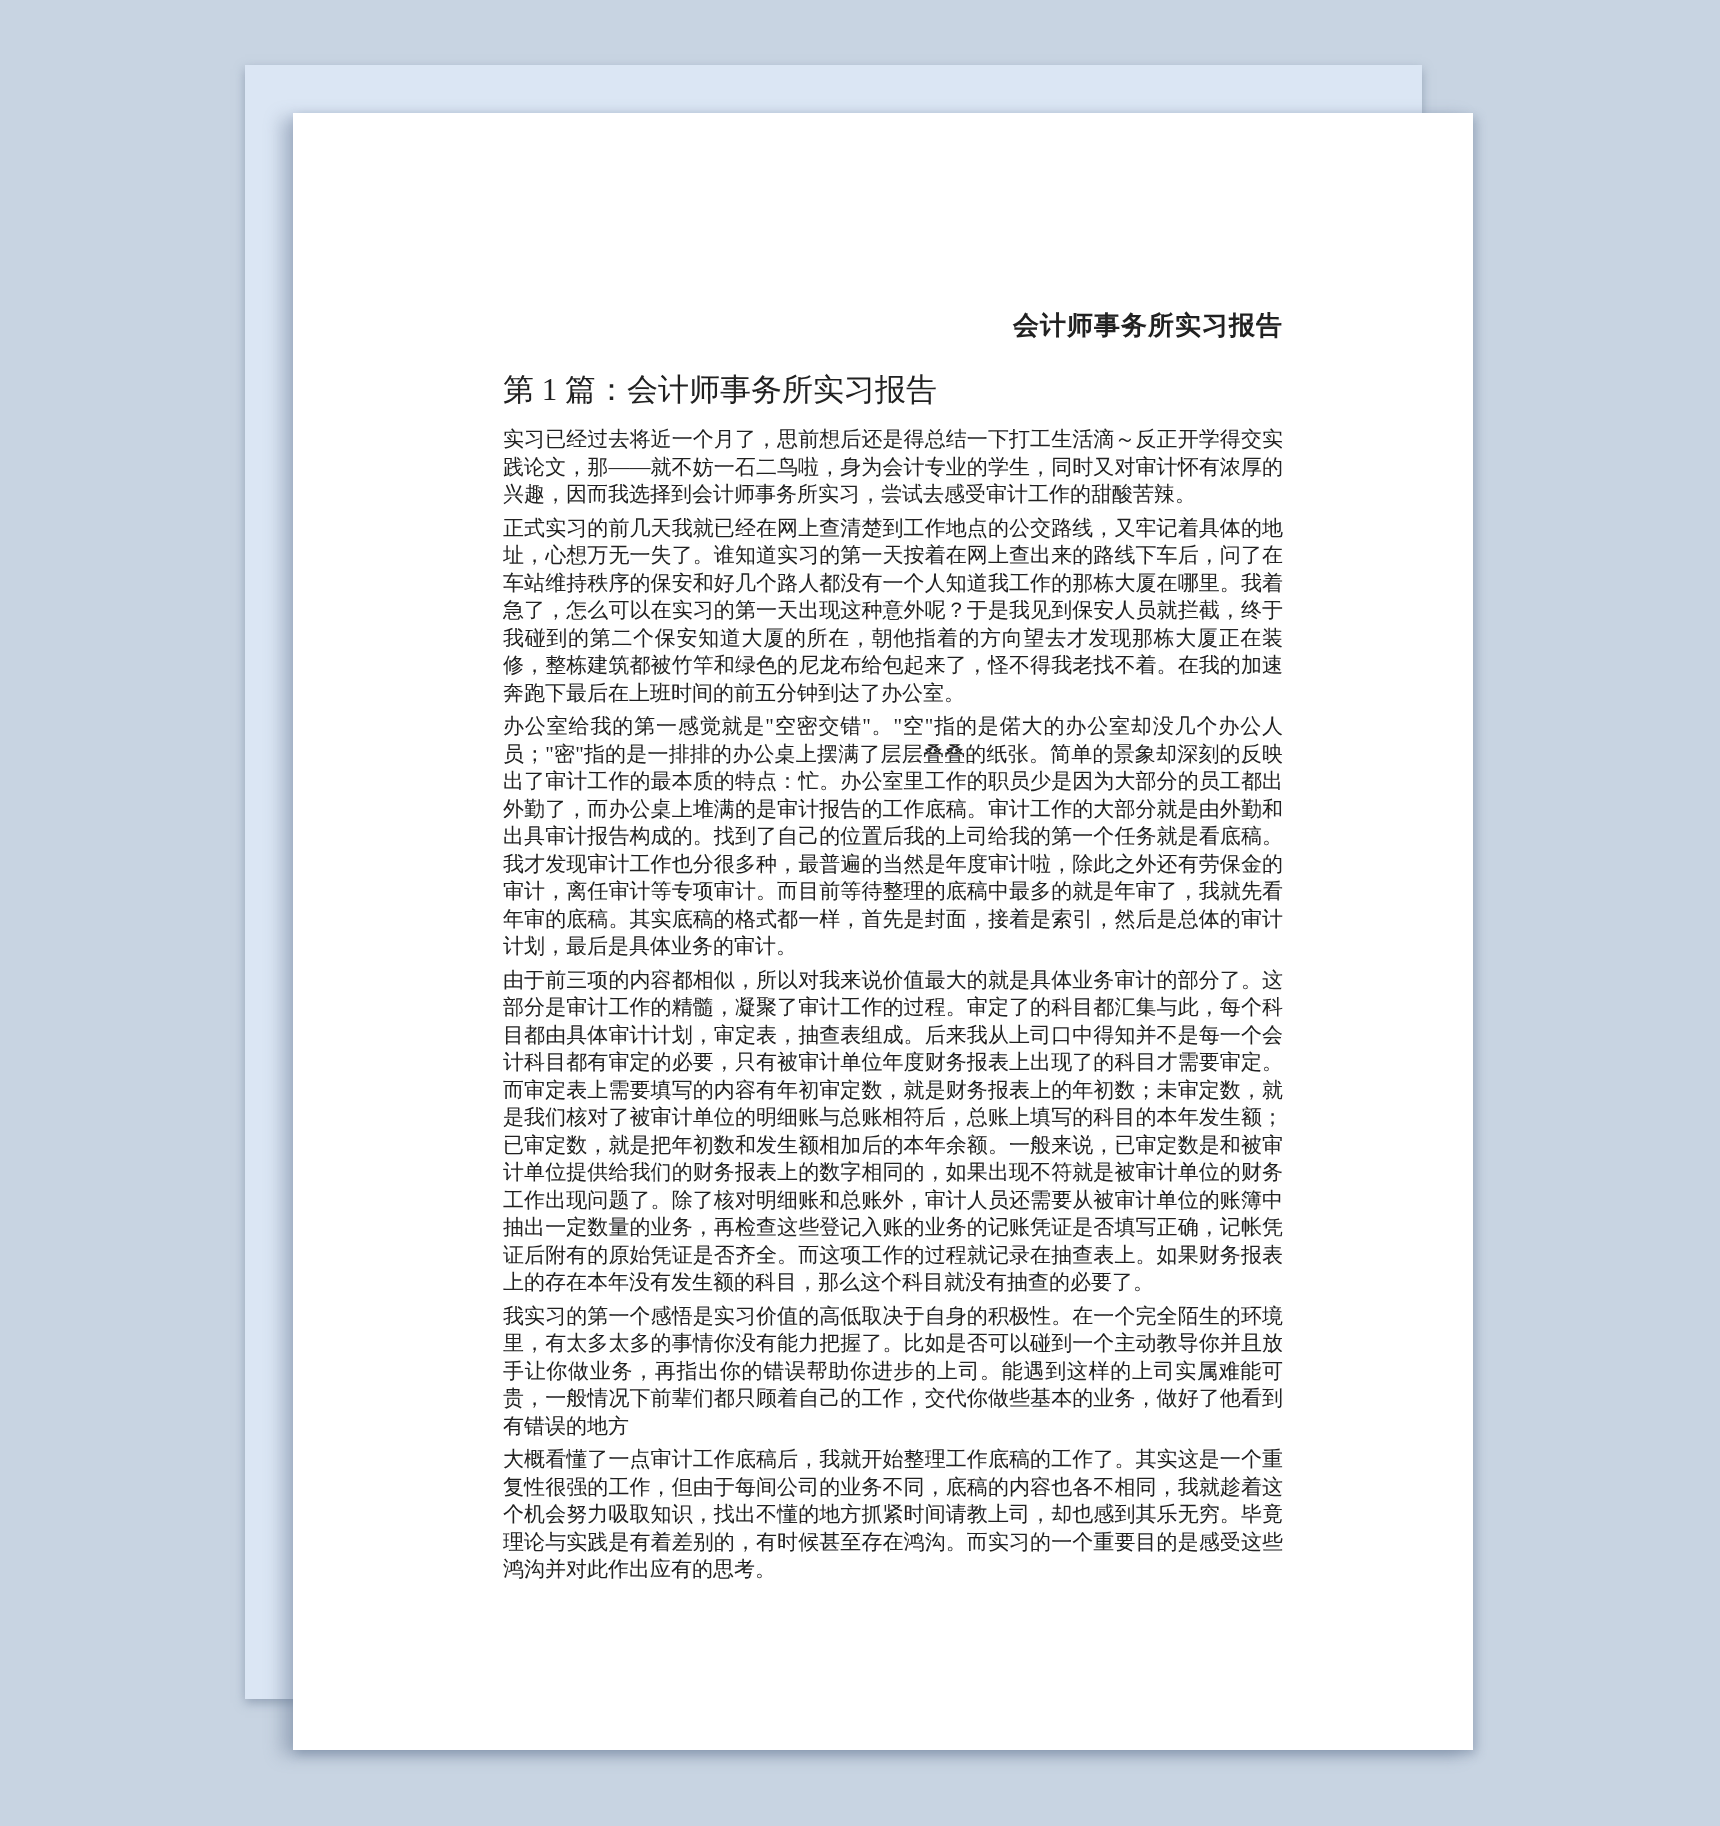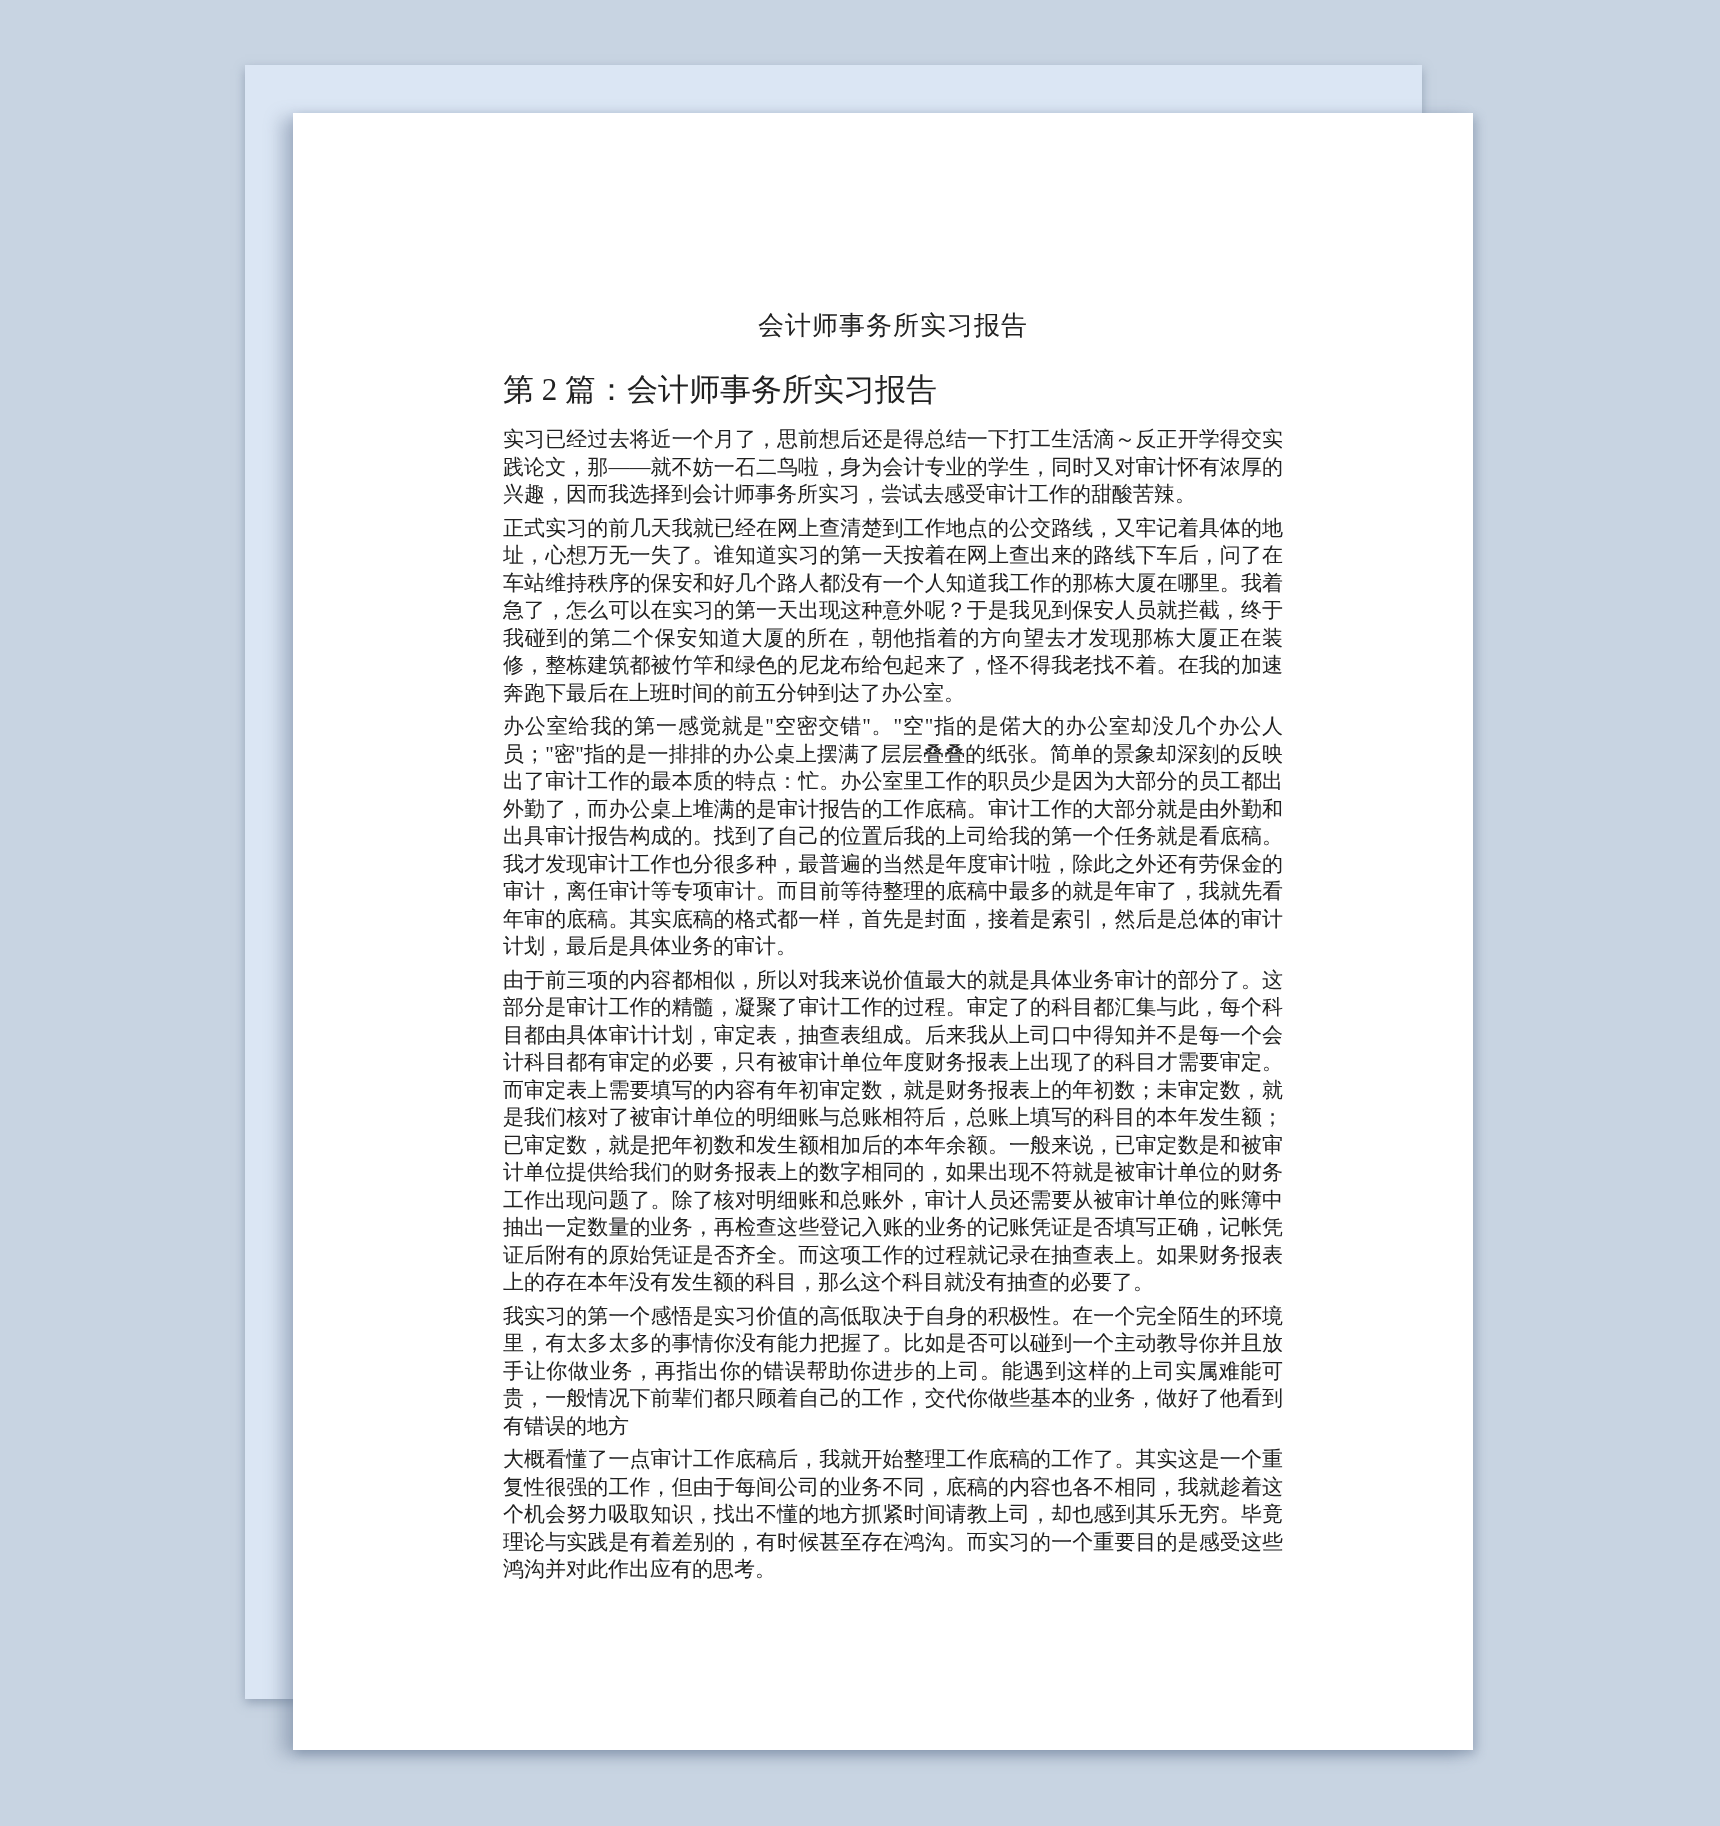--- a/index.html
+++ b/index.html
@@ -29,22 +29,22 @@
     left:293px;top:113px;
     width:1180px;height:1637px;
     background:var(--page);
     box-shadow:-12px 5px 16px rgba(100,118,145,0.40), 3px 4px 10px rgba(100,118,145,0.45);
     padding:196px 190px 0 210px;
     color:var(--text);
   }
   .doc-title{
     font-size:26px;
     line-height:34px;
-    font-weight:400;
-    text-align:center;
+    font-weight:700;
+    text-align:right;
     margin:0 0 28px 0;
     letter-spacing:1px;
   }
   .doc-heading{
     font-size:31px;
     line-height:38px;
     font-weight:400;
     margin:0 0 17px 0;
   }
   .para{
@@ -55,20 +55,20 @@
     word-break:break-all;
   }
 </style>
 </head>
 <body>
 
 <div class="back-sheet"></div>
 
 <div class="page">
   <h1 class="doc-title">会计师事务所实习报告</h1>
-  <h2 class="doc-heading">第 2 篇：会计师事务所实习报告</h2>
+  <h2 class="doc-heading">第 1 篇：会计师事务所实习报告</h2>
   <p class="para">实习已经过去将近一个月了，思前想后还是得总结一下打工生活滴～反正开学得交实践论文，那——就不妨一石二鸟啦，身为会计专业的学生，同时又对审计怀有浓厚的兴趣，因而我选择到会计师事务所实习，尝试去感受审计工作的甜酸苦辣。</p>
   <p class="para">正式实习的前几天我就已经在网上查清楚到工作地点的公交路线，又牢记着具体的地址，心想万无一失了。谁知道实习的第一天按着在网上查出来的路线下车后，问了在车站维持秩序的保安和好几个路人都没有一个人知道我工作的那栋大厦在哪里。我着急了，怎么可以在实习的第一天出现这种意外呢？于是我见到保安人员就拦截，终于我碰到的第二个保安知道大厦的所在，朝他指着的方向望去才发现那栋大厦正在装修，整栋建筑都被竹竿和绿色的尼龙布给包起来了，怪不得我老找不着。在我的加速奔跑下最后在上班时间的前五分钟到达了办公室。</p>
   <p class="para">办公室给我的第一感觉就是"空密交错"。"空"指的是偌大的办公室却没几个办公人员；"密"指的是一排排的办公桌上摆满了层层叠叠的纸张。简单的景象却深刻的反映出了审计工作的最本质的特点：忙。办公室里工作的职员少是因为大部分的员工都出外勤了，而办公桌上堆满的是审计报告的工作底稿。审计工作的大部分就是由外勤和出具审计报告构成的。找到了自己的位置后我的上司给我的第一个任务就是看底稿。我才发现审计工作也分很多种，最普遍的当然是年度审计啦，除此之外还有劳保金的审计，离任审计等专项审计。而目前等待整理的底稿中最多的就是年审了，我就先看年审的底稿。其实底稿的格式都一样，首先是封面，接着是索引，然后是总体的审计计划，最后是具体业务的审计。</p>
   <p class="para">由于前三项的内容都相似，所以对我来说价值最大的就是具体业务审计的部分了。这部分是审计工作的精髓，凝聚了审计工作的过程。审定了的科目都汇集与此，每个科目都由具体审计计划，审定表，抽查表组成。后来我从上司口中得知并不是每一个会计科目都有审定的必要，只有被审计单位年度财务报表上出现了的科目才需要审定。而审定表上需要填写的内容有年初审定数，就是财务报表上的年初数；未审定数，就是我们核对了被审计单位的明细账与总账相符后，总账上填写的科目的本年发生额；已审定数，就是把年初数和发生额相加后的本年余额。一般来说，已审定数是和被审计单位提供给我们的财务报表上的数字相同的，如果出现不符就是被审计单位的财务工作出现问题了。除了核对明细账和总账外，审计人员还需要从被审计单位的账簿中抽出一定数量的业务，再检查这些登记入账的业务的记账凭证是否填写正确，记帐凭证后附有的原始凭证是否齐全。而这项工作的过程就记录在抽查表上。如果财务报表上的存在本年没有发生额的科目，那么这个科目就没有抽查的必要了。</p>
   <p class="para">我实习的第一个感悟是实习价值的高低取决于自身的积极性。在一个完全陌生的环境里，有太多太多的事情你没有能力把握了。比如是否可以碰到一个主动教导你并且放手让你做业务，再指出你的错误帮助你进步的上司。能遇到这样的上司实属难能可贵，一般情况下前辈们都只顾着自己的工作，交代你做些基本的业务，做好了他看到有错误的地方</p>
   <p class="para">大概看懂了一点审计工作底稿后，我就开始整理工作底稿的工作了。其实这是一个重复性很强的工作，但由于每间公司的业务不同，底稿的内容也各不相同，我就趁着这个机会努力吸取知识，找出不懂的地方抓紧时间请教上司，却也感到其乐无穷。毕竟理论与实践是有着差别的，有时候甚至存在鸿沟。而实习的一个重要目的是感受这些鸿沟并对此作出应有的思考。</p>
 </div>
 
 </body></html>

